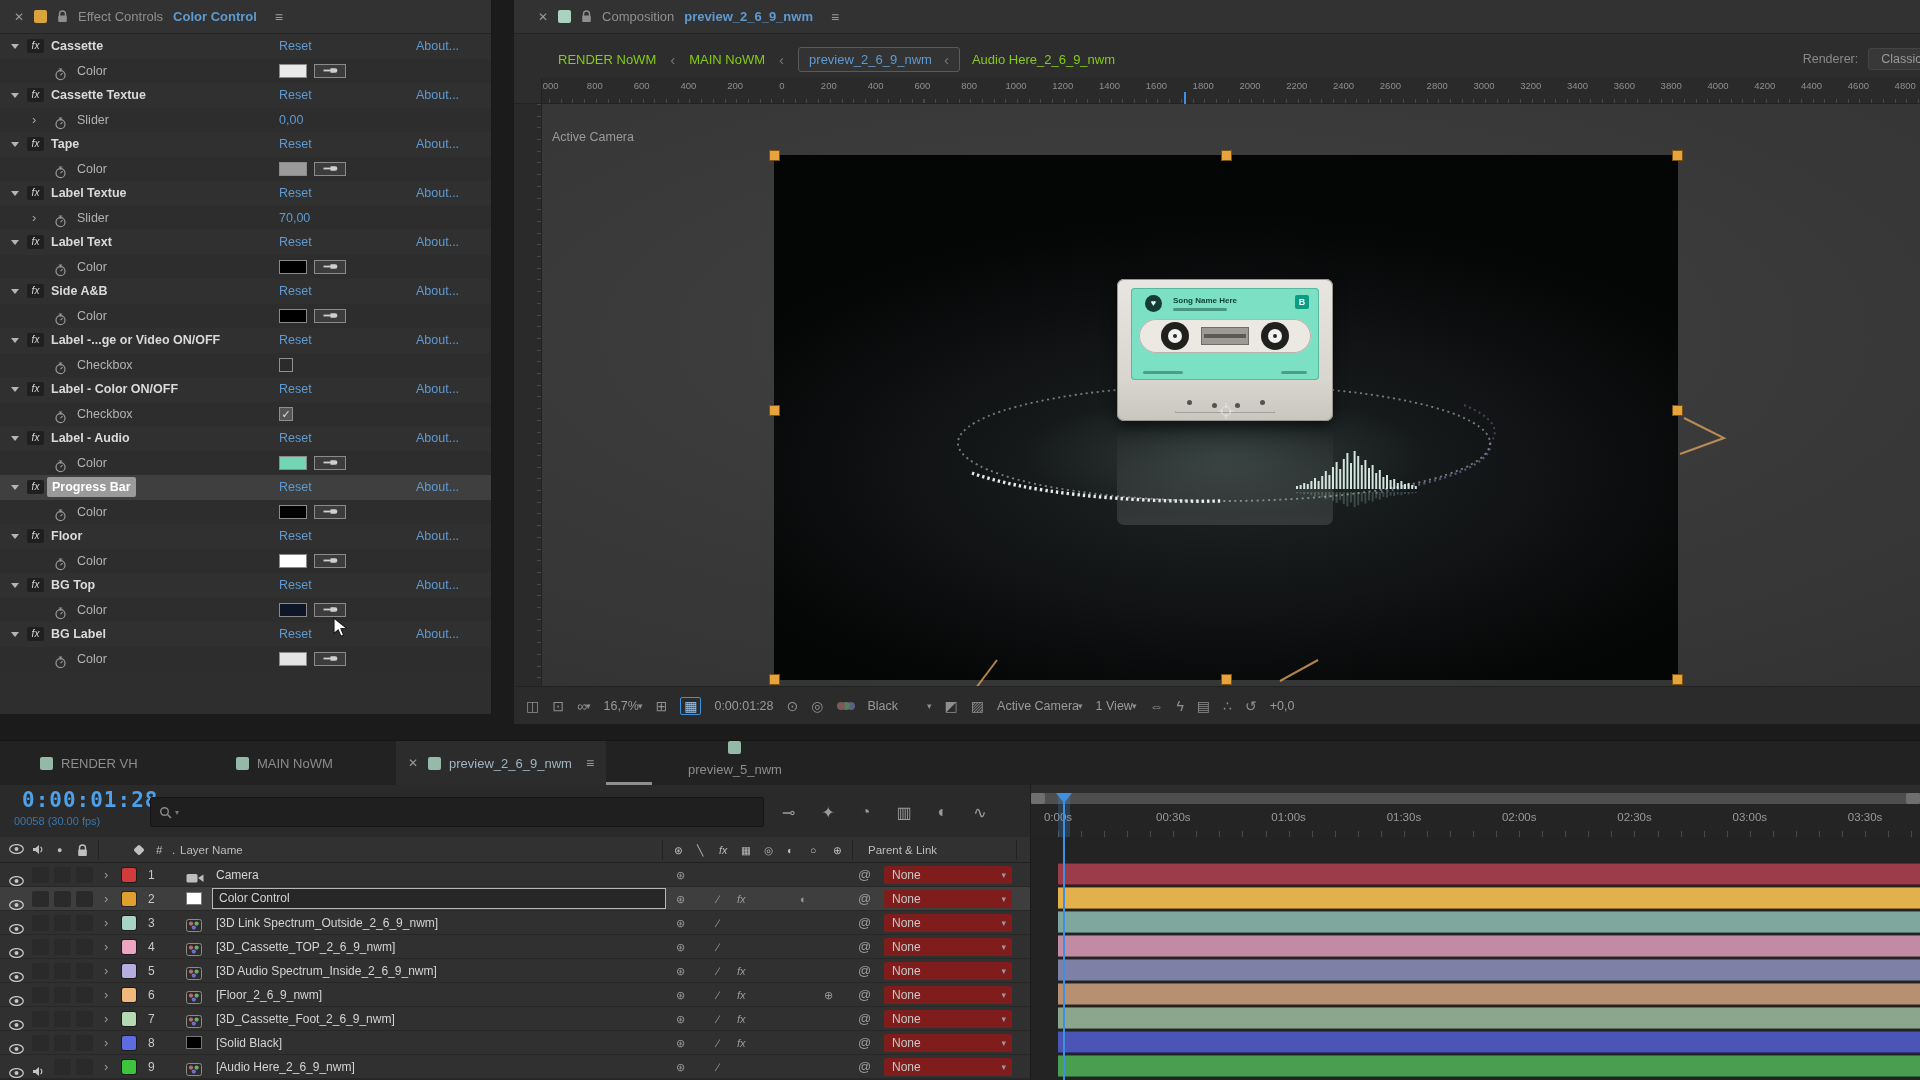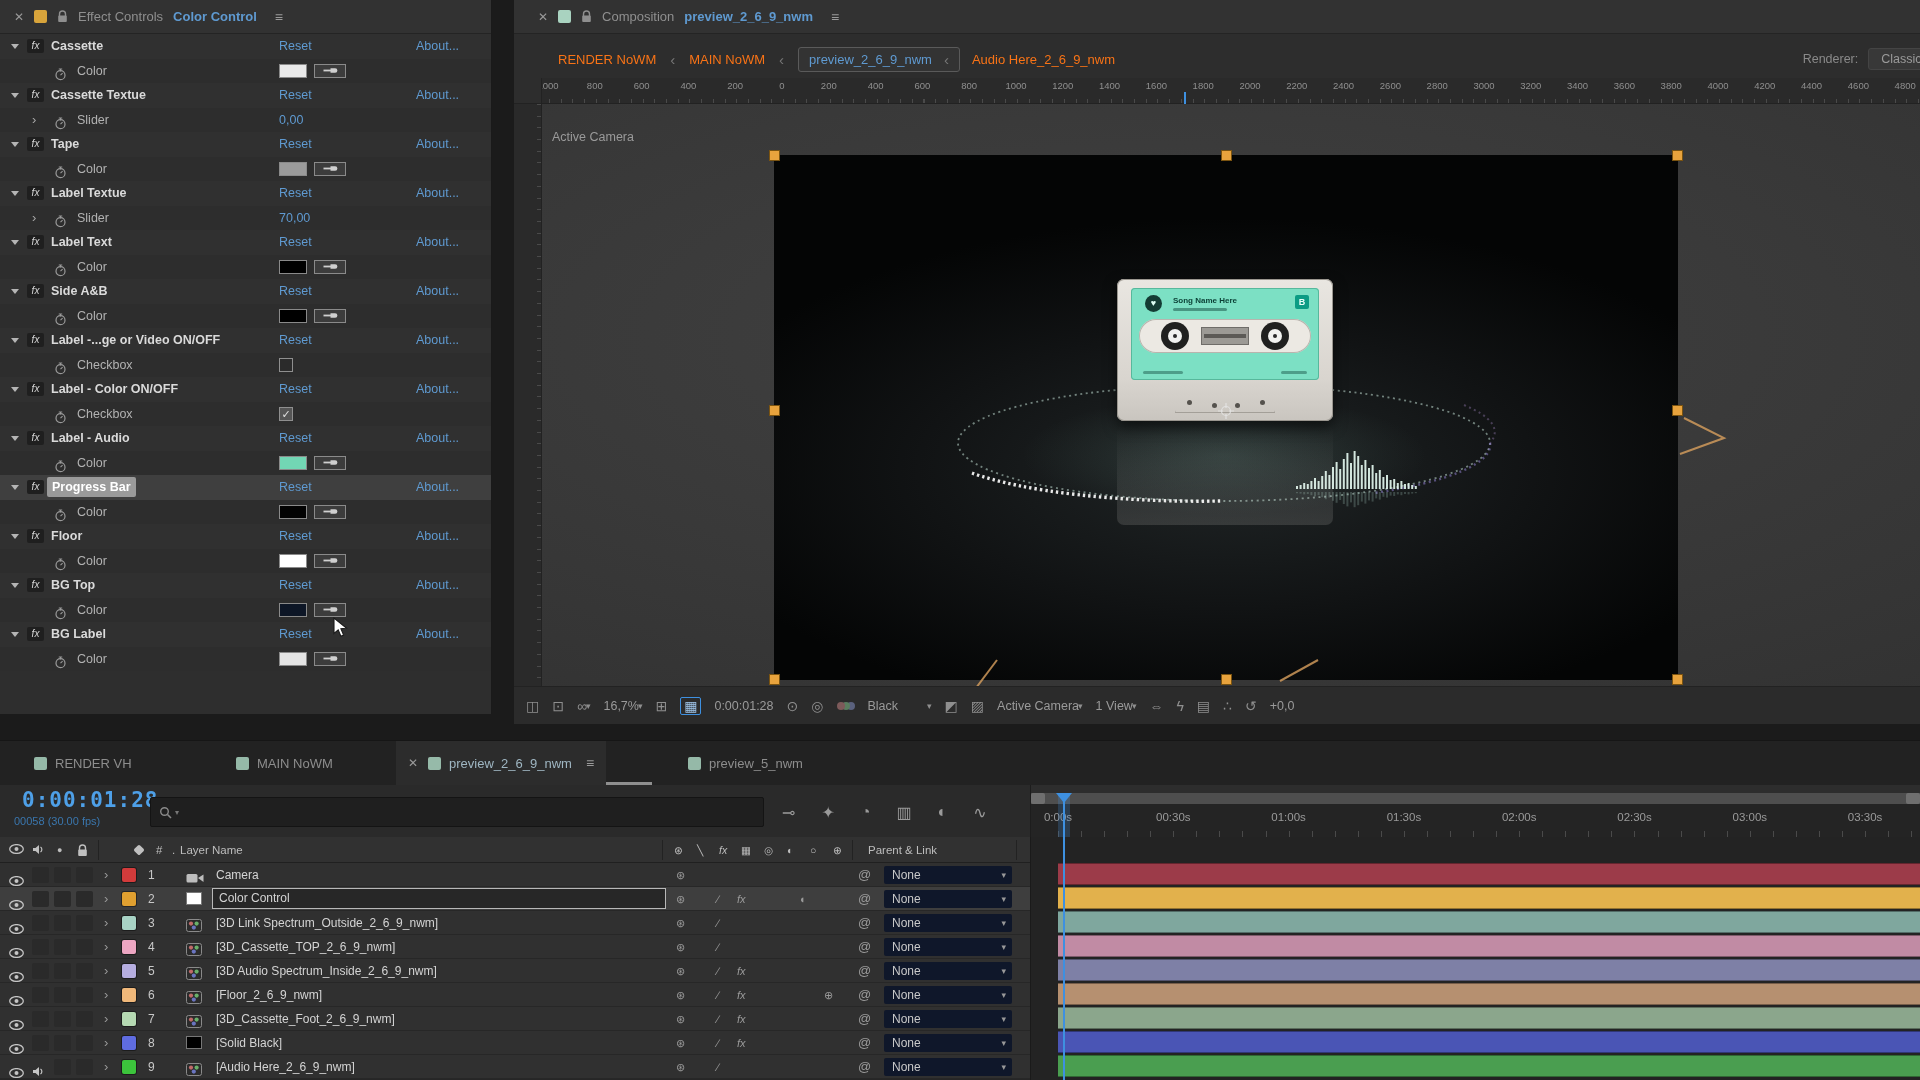--- a/index.html
+++ b/index.html
@@ -33,21 +33,21 @@
   .plabel{position:absolute;left:77px;color:#b2b2b2}
   .swatch{position:absolute;left:279px;top:5px;width:28px;height:14px;border:1px solid #8a8a8a}
   .dropbtn{position:absolute;left:314px;top:5px;width:32px;height:14px;border:1px solid #8a8a8a;background:#3c3c3c;display:flex;align-items:center;justify-content:center}
   .sliderval{position:absolute;left:279px;color:#5f9ad1}
   .cb{position:absolute;left:279px;top:5px;width:14px;height:14px;border:1px solid #8f8f8f;background:#2b2b2b;color:#e0e0e0;font-size:11px;line-height:13px;text-align:center}
   .cb.on{background:#555}
 
   
   #comppanel{position:absolute;left:514px;top:0;width:1406px;height:724px;background:#2d2d2d;overflow:hidden}
   #compbread{position:absolute;left:0;top:40px;width:1406px;height:38px;display:flex;align-items:center;padding-left:44px;color:#9a9a9a;font-size:13px}
-  .bc-item{color:#f97316;cursor:pointer;white-space:nowrap}
+  .bc-item{color:#84cc16;cursor:pointer;white-space:nowrap}
   .bc-sep{color:#777;margin:0 14px;font-size:15px}
   .bc-box{display:inline-flex;align-items:center;border:1px solid #5a5a5a;border-radius:3px;padding:3px 10px;background:#333;gap:12px}
   .bc-act{color:#5f9ad1;white-space:nowrap}
   .bc-chev{color:#777;font-size:15px}
   #renderer{position:absolute;right:-34px;top:48px;display:flex;align-items:center;gap:10px}
   #renderer .rlab{color:#8a8a8a;font-size:12.5px}
   #renderer .rbtn{background:#383838;border:1px solid #444;border-radius:3px;color:#9a9a9a;font-size:12.5px;padding:3px 12px;white-space:nowrap}
   #hruler{position:absolute;left:0;top:78px;width:1406px;height:26px;background:#2a2a2a;border-bottom:1px solid #222;
     background-image:repeating-linear-gradient(90deg,#4a4a4a 0 1px,transparent 1px 11.7px);background-size:100% 5px;background-position:0 21px;background-repeat:no-repeat}
   .hnum{position:absolute;top:2px;color:#8f8f8f;font-size:9.5px;transform:translateX(-50%)}
@@ -122,21 +122,21 @@
   .l-lbl{position:absolute;left:122px;top:5px;width:14px;height:14px;border-radius:2px;box-shadow:0 0 0 1px rgba(0,0,0,.4)}
   .l-num{position:absolute;left:148px;color:#c8c8c8}
   .l-icon{position:absolute;left:186px;top:5px}
   .l-solid{position:absolute;left:186px;top:5px;width:16px;height:13px;border:1px solid #777}
   .l-name{position:absolute;left:216px;white-space:nowrap}
   .namebox{position:absolute;left:212px;top:1px;width:454px;height:21px;border:1px solid #b8b8b8;background:#272727;line-height:19px}
   .namebox .l-name{left:6px;top:0}
   .l-sw{position:absolute;color:#9a9a9a;font-size:11px}
   .l-fx{font-style:italic;font-size:11px}
   .l-parent{position:absolute;left:858px;color:#9a9a9a;font-size:13px}
-  .pdrop{position:absolute;left:884px;top:3px;width:128px;height:18px;background:#0f172a;border-radius:2px;line-height:18px}
+  .pdrop{position:absolute;left:884px;top:3px;width:128px;height:18px;background:#7f1d1d;border-radius:2px;line-height:18px}
   .pdrop .pv{position:absolute;left:8px;color:#c9c9c9;font-size:12px}
   .pdrop .pc{position:absolute;right:6px;color:#999;font-size:9px;top:0}
   #trackarea{position:absolute;left:1030px;top:96px;right:0;bottom:0;background:#232323;border-left:1px solid #1a1a1a}
   .tbar{position:absolute;left:27px;right:0;height:22px;border-top:1px solid rgba(0,0,0,.35);border-bottom:1px solid rgba(0,0,0,.35)}
   #playhead-line{position:absolute;left:1063px;top:52px;bottom:0;width:2px;background:#3e90e0;z-index:5}
   #playhead-box{position:absolute;left:1058px;top:52px;width:12px;height:44px;background:rgba(70,150,230,.22);z-index:5}
   #playhead-top{position:absolute;left:1056px;top:52px;width:0;height:0;border-left:8px solid transparent;border-right:8px solid transparent;border-top:10px solid #3e90e0;z-index:6}
 
   #cursor{position:absolute;left:333px;top:617px;z-index:50}
 </style>
@@ -622,35 +622,35 @@
       <span class="vt-ic">▤</span>
       <span class="vt-ic">∴</span>
       <span class="vt-ic">↺</span>
       <span>+0,0</span>
     </div>
   </section>
 
   <section id="timeline">
     <div id="ttabs">
       <div id="tabunderline"></div>
-    <div class="ttab" style="left: 22px; text-align: center;">
+    <div class="ttab" style="left: 28px; text-align: center;">
           <span class="tsq"></span>
           <span class="tlb">RENDER VH</span>
         </div>
         <div class="ttab" style="left: 224px;">
           <span class="tsq"></span>
           <span class="tlb">MAIN NoWM</span>
         </div>
         <div class="ttab active" style="left: 396px;">
           <span class="ttx">✕</span>
           <span class="tsq"></span>
           <span class="tlb">preview_2_6_9_nwm</span>
           <span class="tmn">≡</span>
         </div>
-        <div class="ttab" style="left: 676px;">
+        <div class="ttab" style="left: 676px; flex-direction: column;">
           <span class="tsq"></span>
           <span class="tlb">preview_5_nwm</span>
         </div>
       </div>
 
     <div id="tl-controls">
       <span id="tl-time">0:00:01:28</span>
       <span id="tl-frames">00058 (30.00 fps)</span>
       <div id="tl-search">
         <svg width="13" height="13" viewBox="0 0 13 13">

